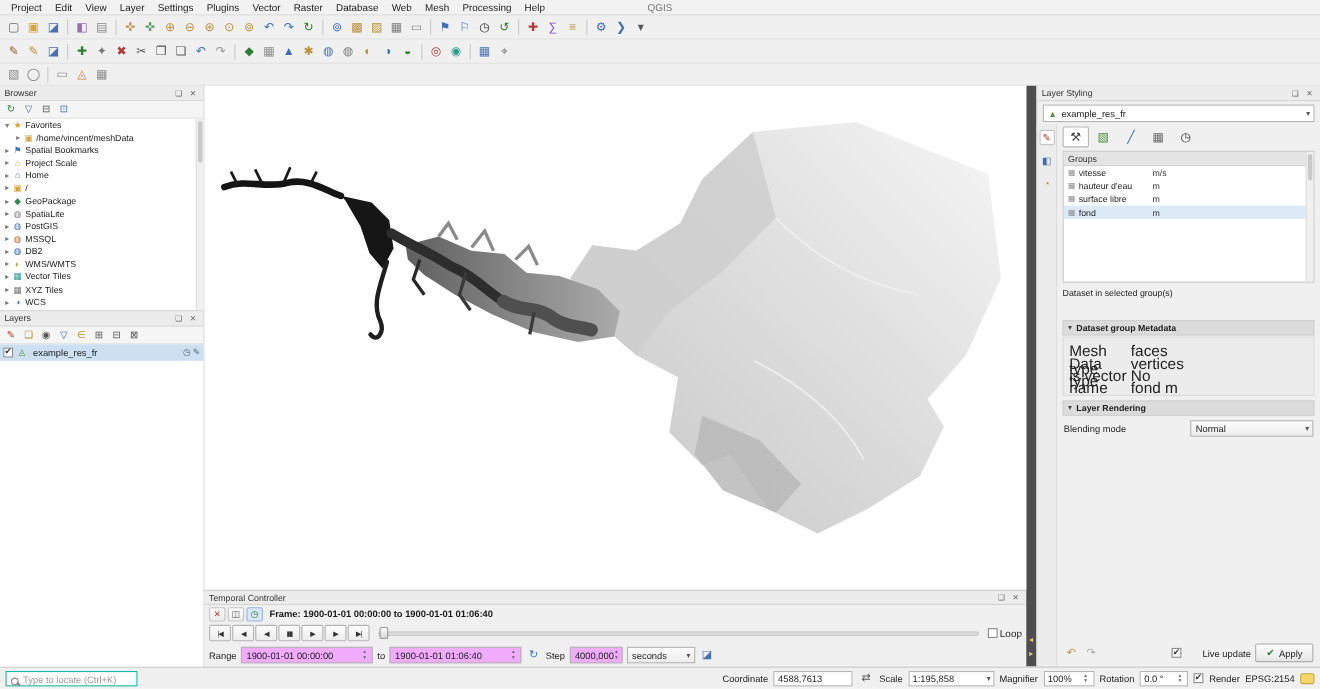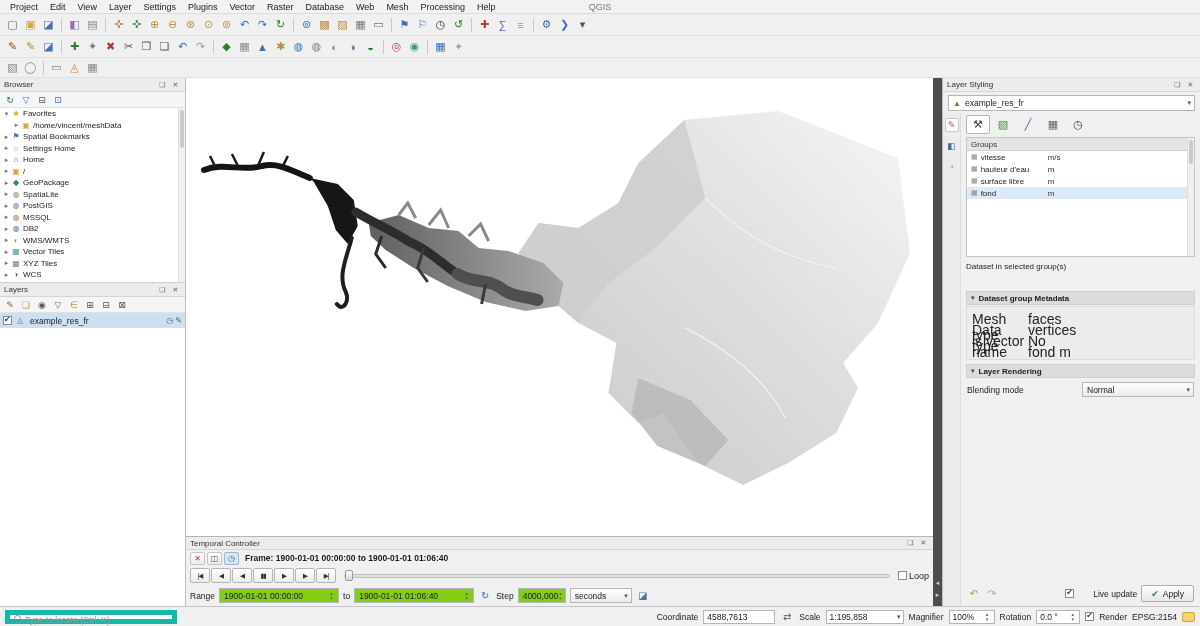--- a/index.html
+++ b/index.html
@@ -59,21 +59,21 @@
   .tnb{width:15px;height:13px;border:1px solid #c5c5c5;background:linear-gradient(#fdfdfd,#ececec);border-radius:2px;display:flex;align-items:center;justify-content:center;font-size:8px}
   .tnb.active{background:#d8e6f5;border-color:#9ab6d5}
   .frame-label{font-weight:bold;font-size:8.5px;margin-left:4px;color:#1a1a1a}
   .tc-row2{height:21px;display:flex;align-items:center;gap:2px;padding:0 4px}
   .pb-group{display:flex;gap:1px}
   .pbtn{width:20px;height:15px;border:1px solid #b5b5b5;background:linear-gradient(#fdfdfd,#ececec);border-radius:2px;display:flex;align-items:center;justify-content:center;font-size:6.5px;color:#333;letter-spacing:-1px}
   .slider{flex:1;height:15px;position:relative;margin:0 6px}
   .slider .track{position:absolute;left:0;right:0;top:6px;height:4px;background:#dedede;border:1px solid #c2c2c2;border-radius:2px}
   .slider .handle{position:absolute;left:1px;top:2px;width:8px;height:11px;background:linear-gradient(#fefefe,#d6d6d6);border:1px solid #999;border-radius:2px}
   .tc-row3{height:21px;display:flex;align-items:center;gap:4px;padding:0 4px;font-size:8.5px}
-  .dt-input{width:120px;height:15px;border:1px solid #b5b5b5;background:#84cc16;display:flex;align-items:center;padding:0 2px 0 4px;font-size:8.5px}
+  .dt-input{width:120px;height:15px;border:1px solid #b5b5b5;background:#f0abfc;display:flex;align-items:center;padding:0 2px 0 4px;font-size:8.5px}
   .dt-input.step{width:48px}
   .spinner{margin-left:auto;width:9px;height:13px;display:flex;flex-direction:column;align-items:center;justify-content:center;color:#666;font-size:5px;line-height:5px}
   .spinner::before{content:"\25B4"}
   .spinner::after{content:"\25BE"}
   .combo{height:15px;border:1px solid #b5b5b5;background:linear-gradient(#fdfdfd,#ececec);display:flex;align-items:center;padding:0 14px 0 4px;position:relative;font-size:8.5px}
   .combo::after{content:"\25BE";position:absolute;right:3px;font-size:7px;color:#555}
   .sb-icon{width:14px;height:14px;display:flex;align-items:center;justify-content:center;font-size:10px}
   .sb-icon.refresh::after{content:"\21BB";color:#3f6fb5}
   .sb-icon.save::after{content:"\25EA";color:#4a6fae}
   .sb-icon.extents::after{content:"\21C4";color:#555}
@@ -117,21 +117,21 @@
   .sp-footer{margin-top:auto;display:flex;align-items:center;gap:4px;padding:3px 1px 1px;font-size:8.5px}
   .fbtn{width:14px;height:14px;display:flex;align-items:center;justify-content:center;font-size:10px}
   .fbtn.undo{color:#b8903a}
   .fbtn.redo{color:#a8a8a8}
   .lu{margin-left:auto;display:flex;align-items:flex-start;gap:19px}
   .apply-btn{height:17px;border:1px solid #aeaeae;background:linear-gradient(#fdfdfd,#e6e6e6);border-radius:2px;display:flex;align-items:center;gap:4px;padding:0 9px;font-size:8.5px}
   .apply-btn .chk{color:#2e7d32;font-size:9px}
 
   
   .statusbar{height:20px;display:flex;align-items:center;gap:5px;padding:0 5px;background:#f0f0f0;border-top:1px solid #c5c5c5;font-size:8.5px}
-  .locator{width:172px;height:14px;border:5px solid #14b8a6;background:#fff;display:flex;align-items:flex-start;gap:4px;padding:0 4px;color:#9a9a9a}
+  .locator{width:120px;height:14px;border:1px solid #14b8a6;background:#fff;display:flex;align-items:flex-end;gap:4px;padding:0 4px;color:#9a9a9a}
   .mag-icon{width:7px;height:7px;border:1.5px solid #888;border-radius:50%;position:relative;flex:none}
   .mag-icon::after{content:"";position:absolute;width:4px;height:1.5px;background:#888;transform:rotate(45deg);right:-3px;bottom:-1px}
   .sb-spacer{flex:1}
   .sb-label{color:#222;white-space:nowrap}
   .sb-input{height:14px;border:1px solid #b5b5b5;background:#fff;display:flex;align-items:center;padding:0 3px;font-size:8.5px}
   .sb-combo{height:14px;border:1px solid #b5b5b5;background:#fff;display:flex;align-items:center;padding:0 12px 0 3px;position:relative;font-size:8.5px}
   .sb-combo::after{content:"\25BE";position:absolute;right:2px;font-size:7px;color:#555}
   .sb-spin{height:14px;border:1px solid #b5b5b5;background:#fff;display:flex;align-items:center;padding:0 2px 0 3px;font-size:8.5px}
   .msg-icon{width:13px;height:10px;background:#f5d56a;border:1px solid #c9a93f;border-radius:2px;flex:none}
   .crs-text{color:#222}
@@ -268,21 +268,21 @@
               <span class="tree-label">/home/vincent/meshData</span>
             </div>
             <div class="tree-row" style="padding-left: 2px;">
               <span class="tree-arrow">▸</span>
               <span class="ti" style="color: rgb(63, 111, 181);">⚑</span>
               <span class="tree-label">Spatial Bookmarks</span>
             </div>
             <div class="tree-row" style="padding-left: 2px;">
               <span class="tree-arrow">▸</span>
               <span class="ti" style="color: rgb(217, 163, 60);">⌂</span>
-              <span class="tree-label">Settings Home</span>
+              <span class="tree-label">Project Scale</span>
             </div>
             <div class="tree-row" style="padding-left: 2px;">
               <span class="tree-arrow">▸</span>
               <span class="ti" style="color: rgb(63, 111, 181);">⌂</span>
               <span class="tree-label">Home</span>
             </div>
             <div class="tree-row" style="padding-left: 2px;">
               <span class="tree-arrow">▸</span>
               <span class="ti" style="color: rgb(217, 163, 60);">▣</span>
               <span class="tree-label">/</span>

